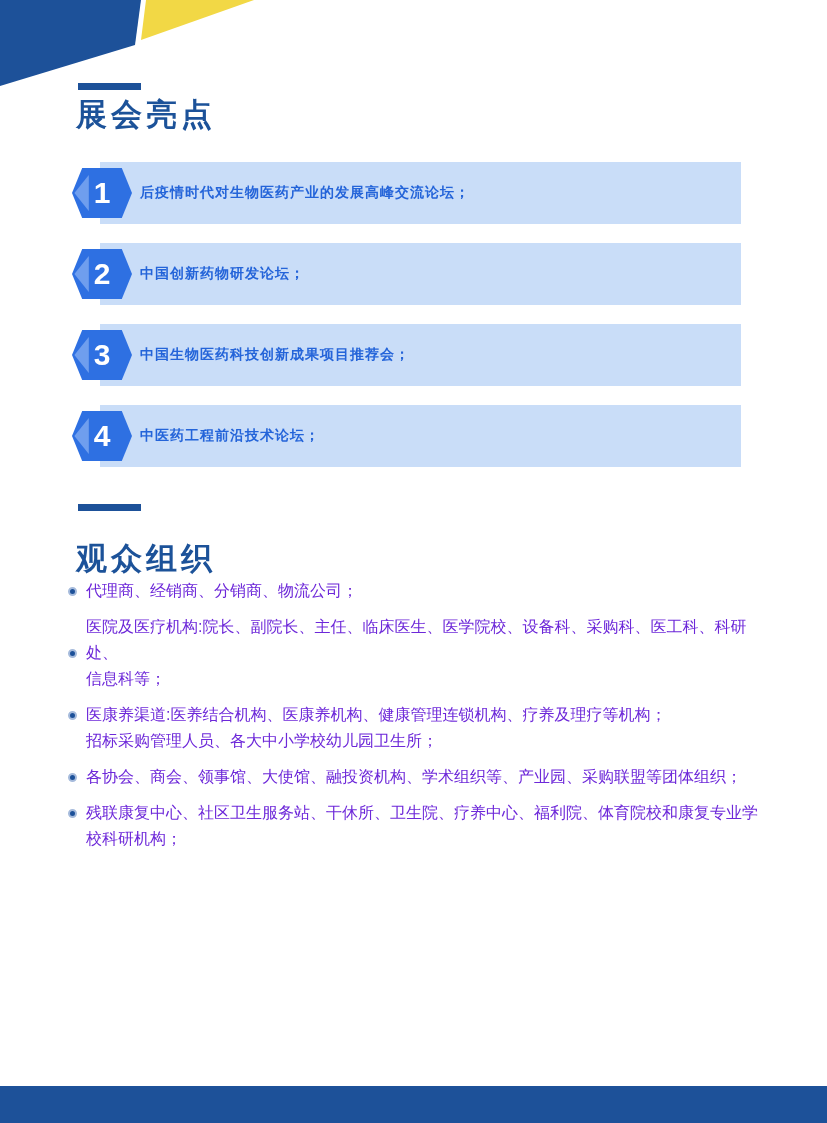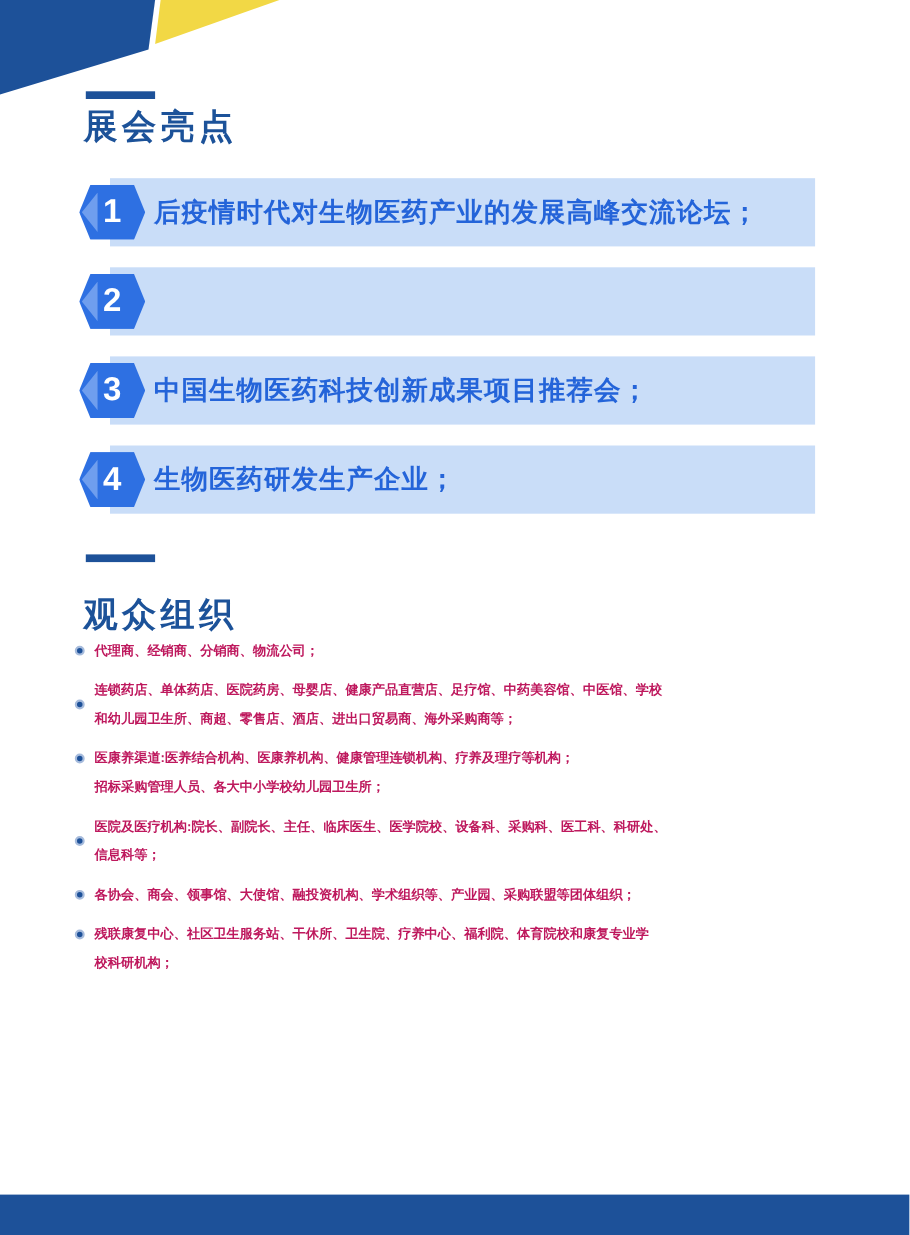--- a/index.html
+++ b/index.html
@@ -23,21 +23,21 @@
   #dash-1{top:83px;}   #title-1{top:94px;}
   #dash-2{top:504px;}  #title-2{top:538px;}
 
   
   .bars{position:absolute;left:100px;top:162px;width:641px;}
   .bar{
     position:relative;height:62px;margin-bottom:19px;
     background:#c9ddf8;display:flex;align-items:center;
     padding-left:40px;box-sizing:border-box;
   }
-  .bar-text{font-size:24px;font-weight:bold;color:#2464d9;letter-spacing:1px;}
+  .bar-text{font-size:14px;font-weight:bold;color:#2464d9;letter-spacing:1px;}
   .badge{
     position:absolute;left:-28px;top:50%;transform:translateY(-50%);
     width:60px;height:50px;background:#2e70e2;
     clip-path:polygon(17% 0,83% 0,100% 50%,83% 100%,17% 100%,0 50%);
     color:#ffffff;font-size:30px;font-weight:bold;
     display:flex;align-items:center;justify-content:center;
   }
   .badge::before{
     content:"";position:absolute;left:4%;top:14%;width:24%;height:72%;
     background:#7aa6f0;opacity:.85;
@@ -50,21 +50,21 @@
     position:absolute;left:68px;top:578px;width:692px;
     display:flex;flex-direction:column;gap:10px;
   }
   .li{display:flex;gap:9px;align-items:center;}
   .li.top{align-items:flex-start;}
   .li.top .bullet{margin-top:9px;}
   .bullet{
     flex:0 0 auto;width:5px;height:5px;border-radius:50%;
     background:#1d5199;border:2px solid #a6bbdc;
   }
-  .text{font-size:12px;line-height:26px;color:#be185d;font-weight:700;}
+  .text{font-size:16px;line-height:26px;color:#6d28d9;font-weight:400;}
   .line{display:block;}
   .line:empty{display:none;}
 </style>
 </head>
 <body>
 
 <div class="page">
 
   <div class="top-deco">
     <svg width="827" height="100" viewBox="0 0 827 100" xmlns="http://www.w3.org/2000/svg">
@@ -80,65 +80,59 @@
     <div class="bar">
       <div class="badge">
           <span>1</span>
         </div>
       <div class="bar-text">后疫情时代对生物医药产业的发展高峰交流论坛；</div>
     </div>
     <div class="bar">
       <div class="badge">
           <span>2</span>
         </div>
+      <div class="bar-text">中国创新药物研发论坛；</div>
     </div>
     <div class="bar">
       <div class="badge">
           <span>3</span>
         </div>
       <div class="bar-text">中国生物医药科技创新成果项目推荐会；</div>
     </div>
     <div class="bar">
       <div class="badge">
           <span>4</span>
         </div>
-      <div class="bar-text">生物医药研发生产企业；</div>
+      <div class="bar-text">中医药工程前沿技术论坛；</div>
     </div>
   </div>
 
   <div class="dash" id="dash-2"></div>
   <h2 class="sec-title" id="title-2">观众组织</h2>
 
   <div class="list">
     <div class="li">
       <span class="bullet"></span>
       <div class="text">
         <span class="line">代理商、经销商、分销商、物流公司；</span>
 
       </div>
     </div>
     <div class="li">
       <span class="bullet"></span>
       <div class="text">
-        <span class="line">连锁药店、单体药店、医院药房、母婴店、健康产品直营店、足疗馆、中药美容馆、中医馆、学校</span>
-        <span class="line">和幼儿园卫生所、商超、零售店、酒店、进出口贸易商、海外采购商等；</span>
+        <span class="line">医院及医疗机构:院长、副院长、主任、临床医生、医学院校、设备科、采购科、医工科、科研处、</span>
+        <span class="line">信息科等；</span>
       </div>
     </div>
     <div class="li top">
       <span class="bullet"></span>
       <div class="text">
         <span class="line">医康养渠道:医养结合机构、医康养机构、健康管理连锁机构、疗养及理疗等机构；</span>
         <span class="line">招标采购管理人员、各大中小学校幼儿园卫生所；</span>
-      </div>
-    </div>
-    <div class="li">
-      <span class="bullet"></span>
-      <div class="text">
-        <span class="line">医院及医疗机构:院长、副院长、主任、临床医生、医学院校、设备科、采购科、医工科、科研处、</span>
-        <span class="line">信息科等；</span>
       </div>
     </div>
     <div class="li">
       <span class="bullet"></span>
       <div class="text">
         <span class="line">各协会、商会、领事馆、大使馆、融投资机构、学术组织等、产业园、采购联盟等团体组织；</span>
 
       </div>
     </div>
     <div class="li top">

